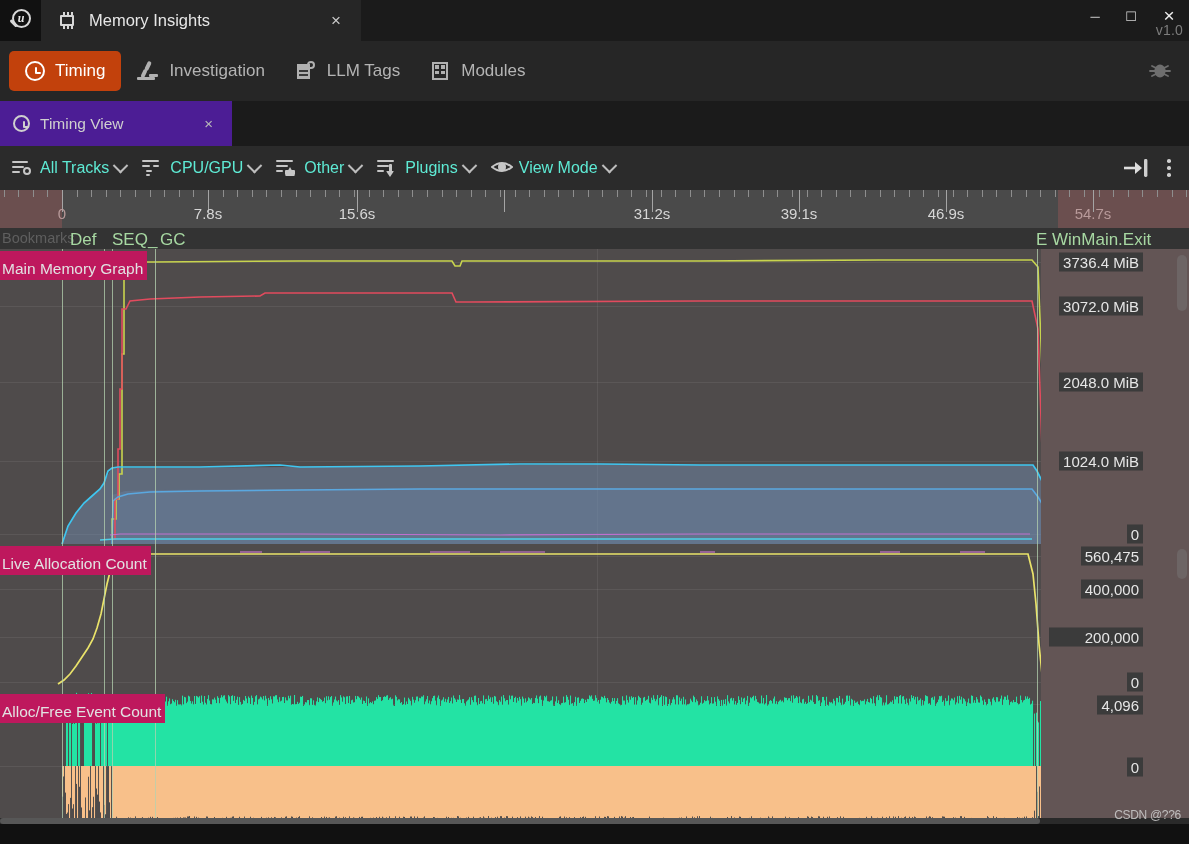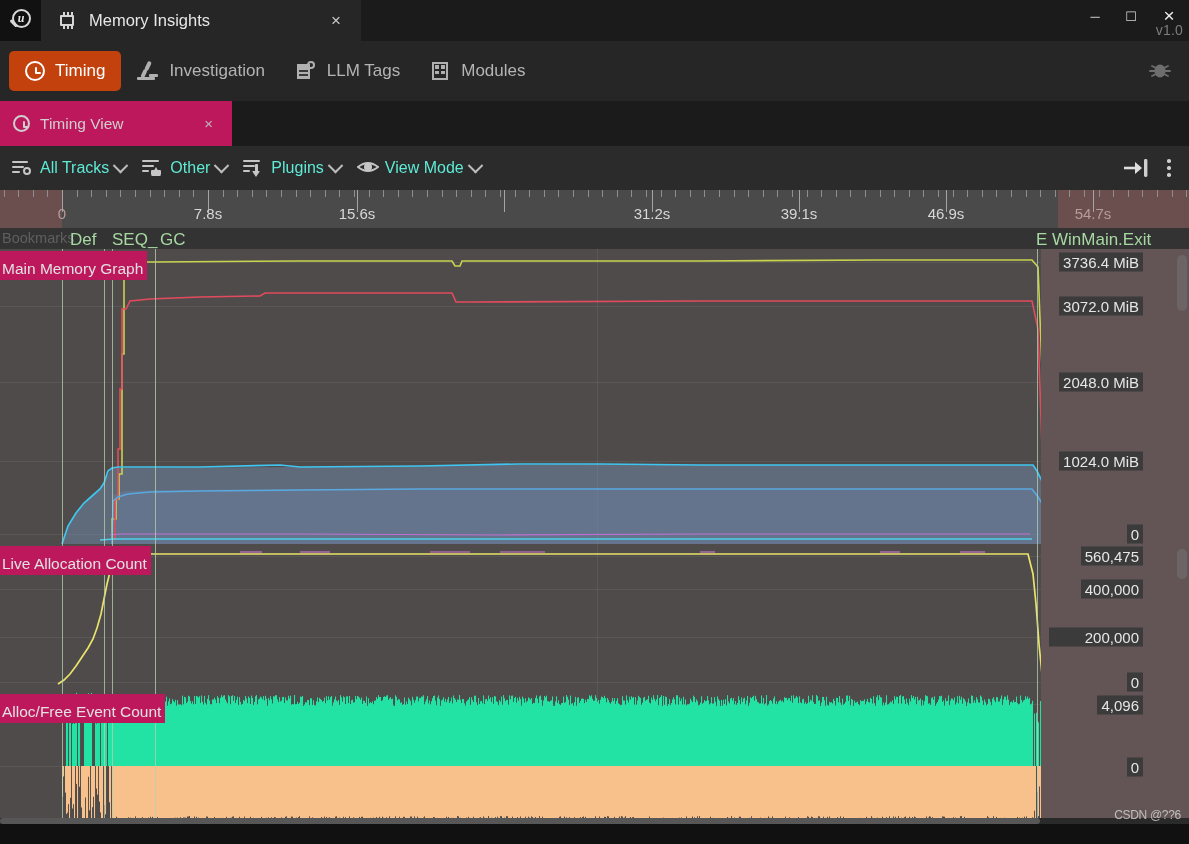--- a/index.html
+++ b/index.html
@@ -97,21 +97,21 @@
   .modules{width:19px;height:20px;}
   .modules .doc{position:absolute;left:0;top:1px;width:16px;height:18px;border:2px solid #b0b0b0;}
   .modules .cell{position:absolute;background:#b0b0b0;}
 
   
   .tabstrip{
     position:absolute;left:0;top:101px;width:1189px;height:45px;background:#1b1b1b;
     display:flex;align-items:flex-end;
   }
   .vtab{
-    height:45px;min-width:232px;background:#be185d;display:flex;align-items:center;
+    height:45px;min-width:232px;background:#4c1d95;display:flex;align-items:center;
     gap:10px;padding:0 14px 0 13px;color:#cfcfcf;font-size:15.5px;
   }
   .vtab .tclose{margin-left:auto;color:#b9b9b9;font-size:15px;padding:2px 5px;}
 
   
   .trackbar{
     position:absolute;left:0;top:146px;width:1189px;height:44px;background:#2b2b2b;
     display:flex;align-items:center;padding-left:4px;
   }
   .trk{
@@ -288,20 +288,31 @@
       <span class="flt">
         <b style="left:0;top:2px;width:16px;height:2.6px;"></b>
         <b style="left:0;top:7px;width:12px;height:2.6px;"></b>
         <b style="left:0;top:12px;width:8px;height:2.6px;"></b>
         <b style="left:11px;top:8px;width:8px;height:8px;border-radius:50%;background:none;border:2px solid #c6c6c6;"></b>
       </span>
       <span>All Tracks</span>
       <span class="caret"></span>
     </div>
 
+    <div class="trk">
+      <span class="flt">
+        <b style="left:0;top:1px;width:17px;height:2.6px;"></b>
+        <b style="left:0;top:6px;width:8px;height:2.6px;"></b>
+        <b style="left:11px;top:6px;width:6px;height:2.6px;"></b>
+        <b style="left:4px;top:11px;width:6px;height:2.6px;"></b>
+        <b style="left:4px;top:15px;width:4px;height:2.6px;"></b>
+      </span>
+      <span>CPU/GPU</span>
+      <span class="caret"></span>
+    </div>
 
     <div class="trk">
       <span class="flt">
         <b style="left:0;top:1px;width:17px;height:2.6px;"></b>
         <b style="left:0;top:6px;width:12px;height:2.6px;"></b>
         <b style="left:0;top:11px;width:7px;height:2.6px;"></b>
         <b style="left:9px;top:8px;background:none;width:0;height:0;border-left:5px solid transparent;border-right:5px solid transparent;border-bottom:9px solid #c6c6c6;"></b>
         <b style="left:9px;top:11px;width:10px;height:5px;background:#c6c6c6;"></b>
       </span>
       <span>Other</span>

